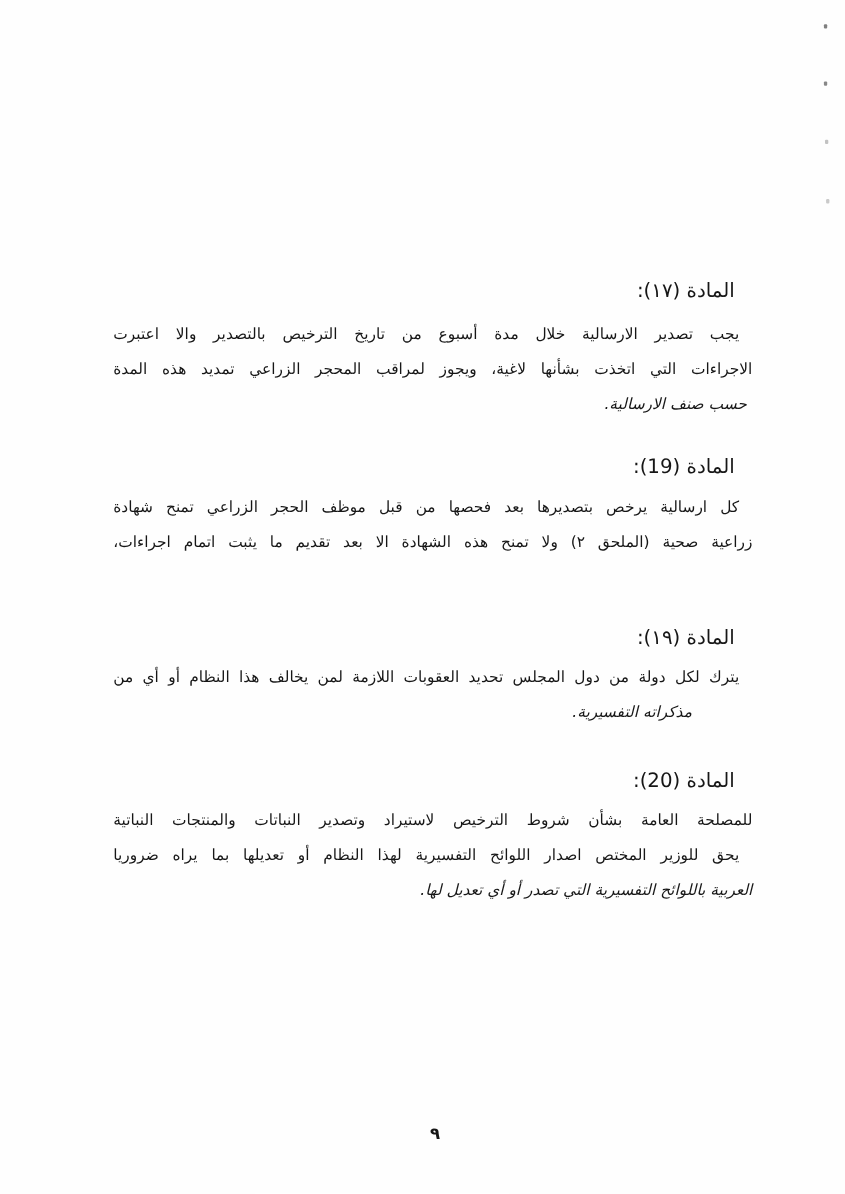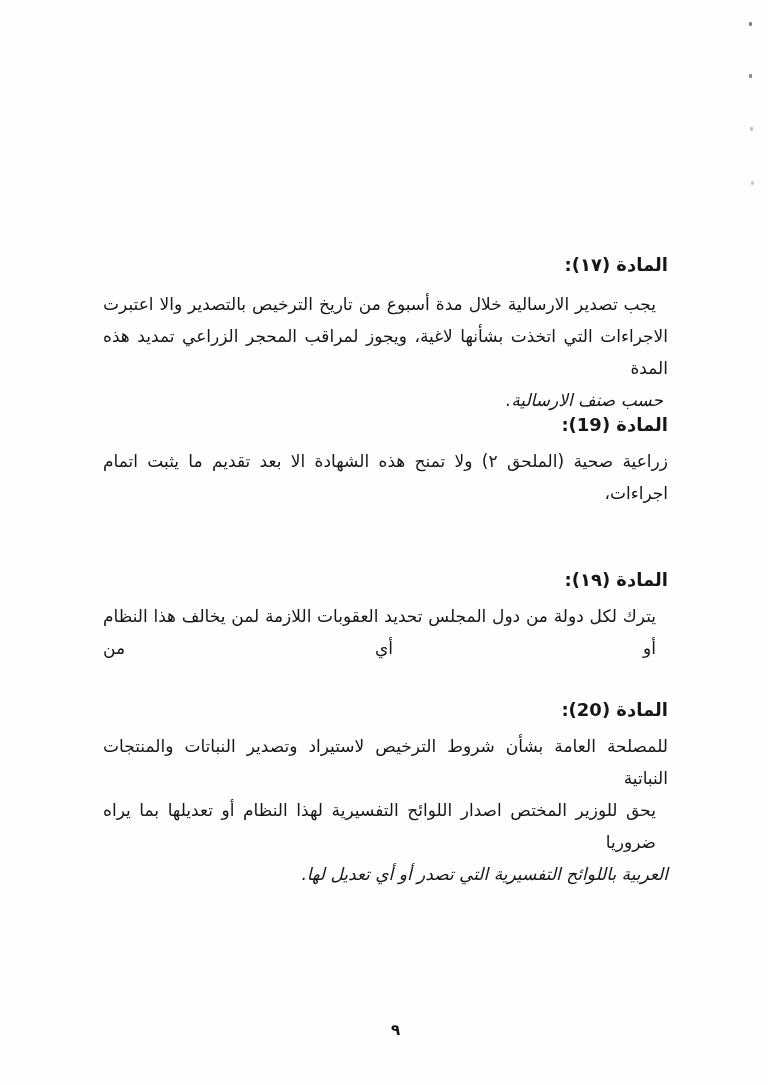--- a/index.html
+++ b/index.html
@@ -16,32 +16,32 @@
     font-family: "DejaVu Sans", sans-serif;
     color: #161616;
   }
   
   .heading {
     position: absolute;
     right: 100px;
     direction: rtl;
     unicode-bidi: embed;
     font-size: 18px;
-    font-weight: bold;
+    font-weight: normal;
     line-height: 26px;
     white-space: nowrap;
   }
   
   .para {
     position: absolute;
     left: 103px;
-    right: 100px;
+    right: 84px;
     direction: rtl;
     unicode-bidi: embed;
-    font-size: 17px;
+    font-size: 14px;
     line-height: 32px;
   }
   .pline {
     text-align: justify;
     text-align-last: justify;
   }
   .pline.first {
     padding-right: 12px;
   }
   .pline.last {
@@ -75,26 +75,28 @@
 
   <h2 class="heading" style="top:237px">المادة (١٧):</h2>
   <div class="para" style="top:288px">
     <div class="pline first">يجب تصدير الارسالية خلال مدة أسبوع من تاريخ الترخيص بالتصدير والا اعتبرت</div>
     <div class="pline">الاجراءات التي اتخذت بشأنها لاغية، ويجوز لمراقب المحجر الزراعي تمديد هذه المدة</div>
     <div class="pline last" style="padding-right:5px">حسب صنف الارسالية.</div>
   </div>
 
   <h2 class="heading" style="top:397px">المادة (19):</h2>
   <div class="para" style="top:445px">
+    <div class="pline first">كل ارسالية يرخص بتصديرها بعد فحصها من قبل موظف الحجر الزراعي تمنح شهادة</div>
     <div class="pline">زراعية صحية (الملحق ٢) ولا تمنح هذه الشهادة الا بعد تقديم ما يثبت اتمام اجراءات،</div>
   </div>
 
   <h2 class="heading" style="top:552px">المادة (١٩):</h2>
   <div class="para" style="top:600px">
     <div class="pline first">يترك لكل دولة من دول المجلس تحديد العقوبات اللازمة لمن يخالف هذا النظام أو أي من</div>
+    <div class="pline last" style="padding-right:55px">مذكراته التفسيرية.</div>
   </div>
 
   <h2 class="heading" style="top:682px">المادة (20):</h2>
   <div class="para" style="top:730px">
     <div class="pline">للمصلحة العامة بشأن شروط الترخيص لاستيراد وتصدير النباتات والمنتجات النباتية</div>
     <div class="pline first">يحق للوزير المختص اصدار اللوائح التفسيرية لهذا النظام أو تعديلها بما يراه ضروريا</div>
     <div class="pline last">العربية باللوائح التفسيرية التي تصدر أو أي تعديل لها.</div>
   </div>
 
   <div class="pagenum">٩</div>

